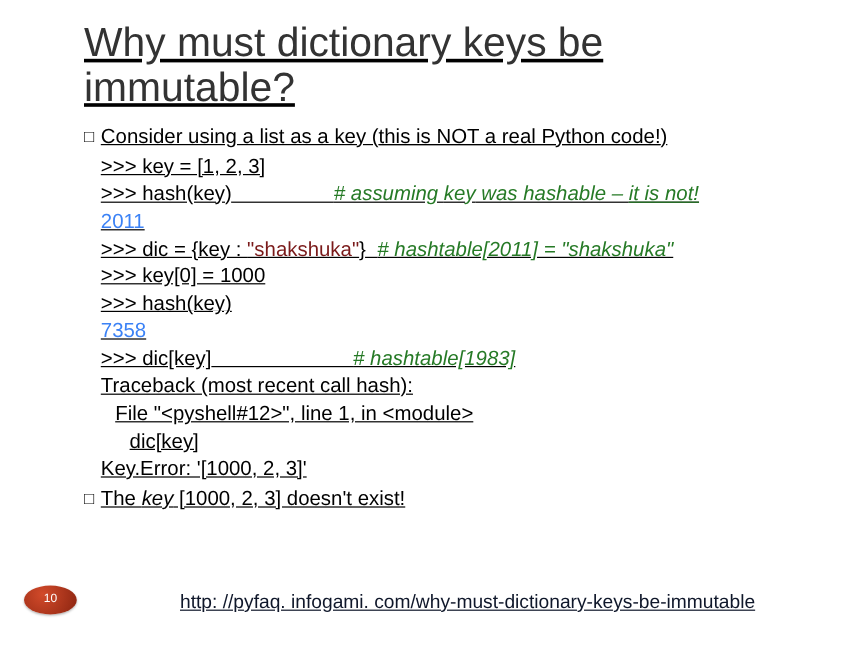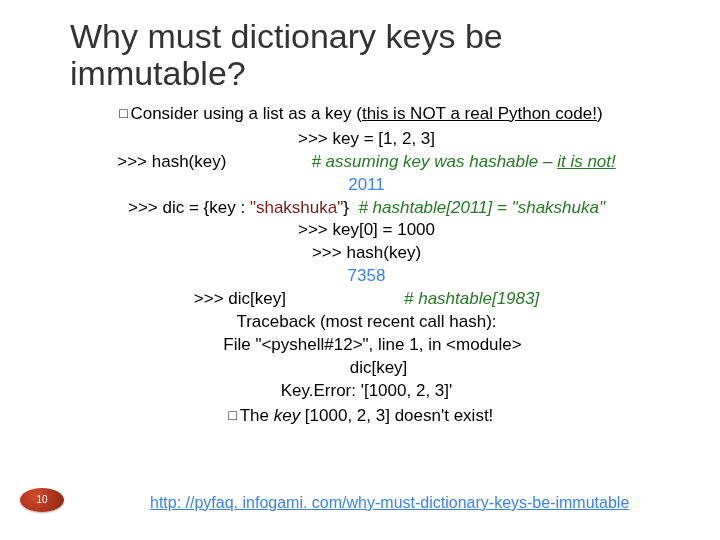--- a/index.html
+++ b/index.html
@@ -11,32 +11,32 @@
     font-family: Arial, Helvetica, sans-serif;
     color: #000;
     position: relative;
     box-sizing: border-box;
   }
   .slide {
     padding: 18px 71px 0 70px;
     box-sizing: border-box;
     height: 100%;
     position: relative;
+    text-decoration: underline;
   }
   h1.title {
     font-size: 34px;
     font-weight: 400;
     margin: 0 0 10px 0;
     line-height: 1.1;
     color: #333;
   }
   .body {
     font-size: 17px;
     line-height: 1.35;
-    text-align: center;
   }
   .bullet-line {
     margin: 2px 0;
   }
   .bullet-line .sq {
     font-family: Arial, sans-serif;
     font-size: 14px;
     display: inline-block;
     width: 14px;
     vertical-align: 1px;
@@ -51,21 +51,21 @@
   .italic { font-style: italic; }
   .indent1 { padding-left: 12px; }
   .indent2 { padding-left: 24px; }
   .footer-link {
     position: absolute;
     bottom: 28px;
     left: 150px;
     font-size: 16px;
   }
   .footer-link a {
-    color: #3b82f6;
+    color: #0f172a;
     text-decoration: underline;
   }
   .page-badge {
     position: absolute;
     left: 20px;
     bottom: 28px;
     width: 44px;
     height: 24px;
     border-radius: 50%;
     background: radial-gradient(circle at 35% 30%, #d24a2a, #8a2410);

